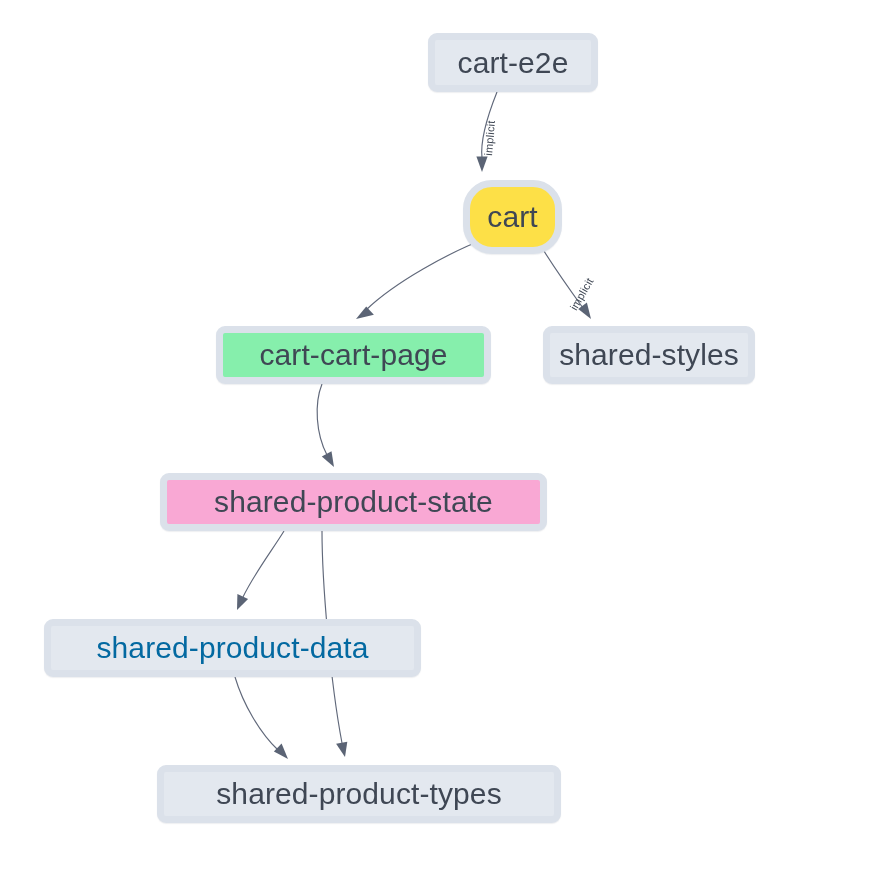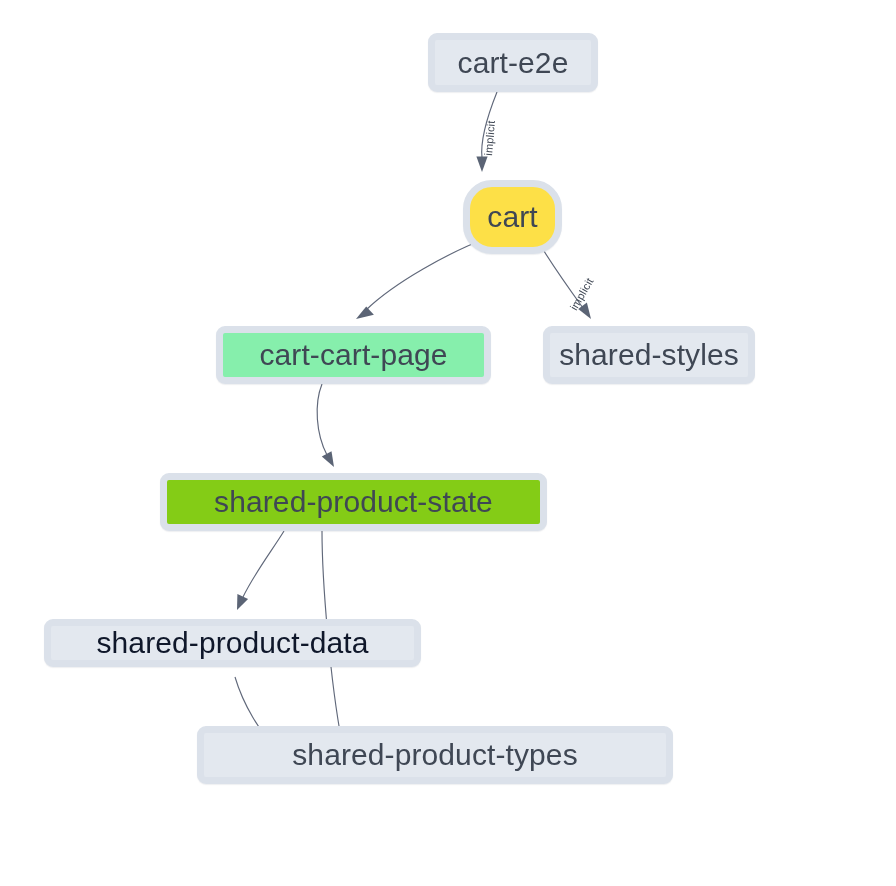--- a/index.html
+++ b/index.html
@@ -100,27 +100,27 @@
       </div>
       <div class="graph-node" style="left: 463px; top: 180px; width: 99px; height: 74px; background: #fde047; border-color: rgb(219, 225, 234); color: rgb(63, 71, 84); border-radius: 29px;">
         <span class="node-label" style="font-size: 30px;">cart</span>
       </div>
       <div class="graph-node" style="left: 216px; top: 326px; width: 275px; height: 58px; background: #86efac; border-color: rgb(219, 225, 234); color: rgb(63, 71, 84);">
         <span class="node-label" style="font-size: 30px;">cart-cart-page</span>
       </div>
       <div class="graph-node" style="left: 543px; top: 326px; width: 212px; height: 58px; background: rgb(227, 232, 239); border-color: rgb(219, 225, 234); color: rgb(63, 71, 84);">
         <span class="node-label" style="font-size: 30px;">shared-styles</span>
       </div>
-      <div class="graph-node" style="left: 160px; top: 473px; width: 387px; height: 58px; background: #84cc16; border-color: rgb(219, 225, 234); color: rgb(63, 71, 84);">
+      <div class="graph-node" style="left: 160px; top: 473px; width: 387px; height: 58px; background: #f9a8d4; border-color: rgb(219, 225, 234); color: rgb(63, 71, 84);">
         <span class="node-label" style="font-size: 30px;">shared-product-state</span>
       </div>
-      <div class="graph-node" style="left: 44px; top: 619px; width: 377px; height: 48px; background: rgb(227, 232, 239); border-color: rgb(219, 225, 234); color: #0f172a;">
+      <div class="graph-node" style="left: 44px; top: 619px; width: 377px; height: 58px; background: rgb(227, 232, 239); border-color: rgb(219, 225, 234); color: #0369a1;">
         <span class="node-label" style="font-size: 30px;">shared-product-data</span>
       </div>
-      <div class="graph-node" style="left: 157px; top: 726px; width: 476px; height: 58px; background: rgb(227, 232, 239); border-color: rgb(219, 225, 234); color: rgb(63, 71, 84); margin-left: 40px;">
+      <div class="graph-node" style="left: 157px; top: 765px; width: 404px; height: 58px; background: rgb(227, 232, 239); border-color: rgb(219, 225, 234); color: rgb(63, 71, 84);">
         <span class="node-label" style="font-size: 30px;">shared-product-types</span>
       </div>
     </div>
   <div id="edge-labels-layer">
       <div class="edge-label" style="left: 472px; top: 132px; transform: rotate(-85deg); color: rgb(63, 71, 84);">implicit</div>
       <div class="edge-label" style="left: 564px; top: 288px; transform: rotate(-60deg); color: rgb(63, 71, 84);">implicit</div>
     </div>
 
 </div>
 

